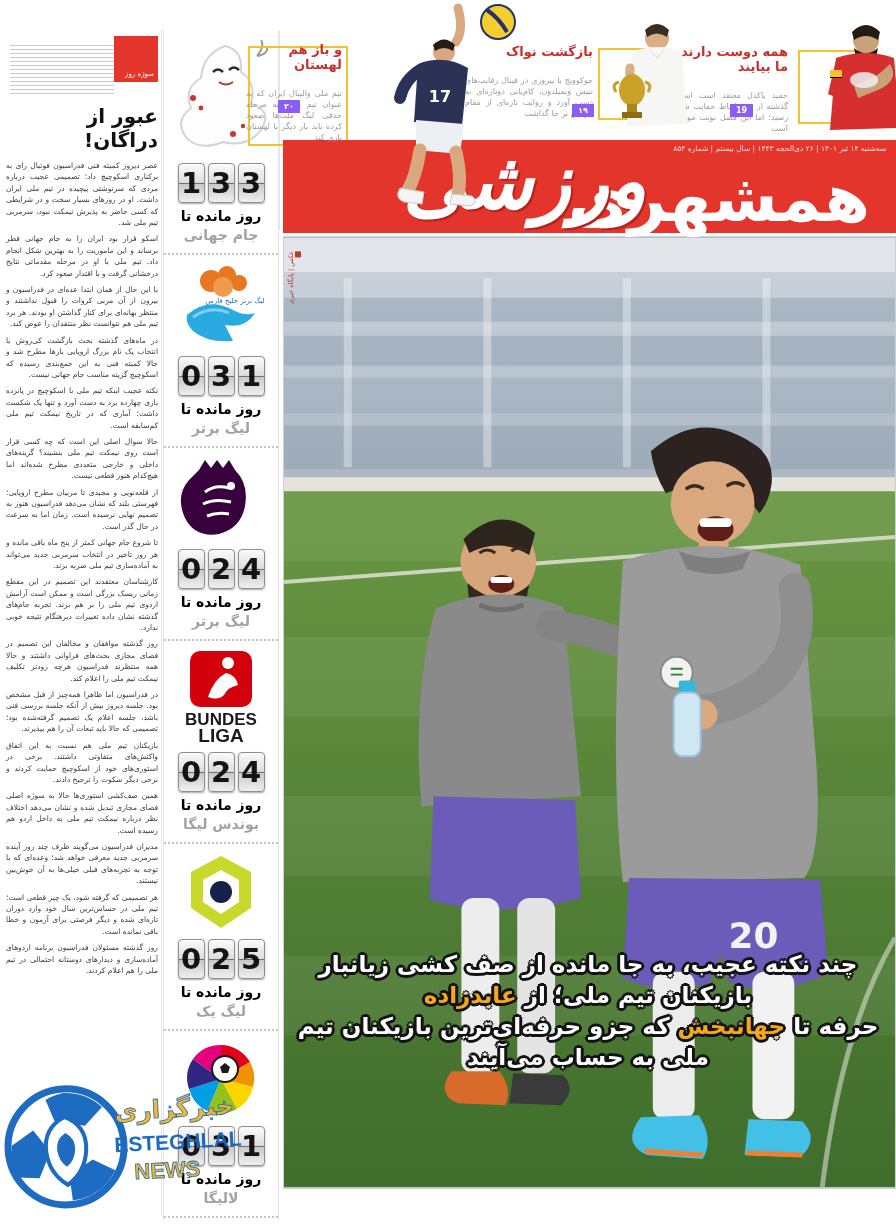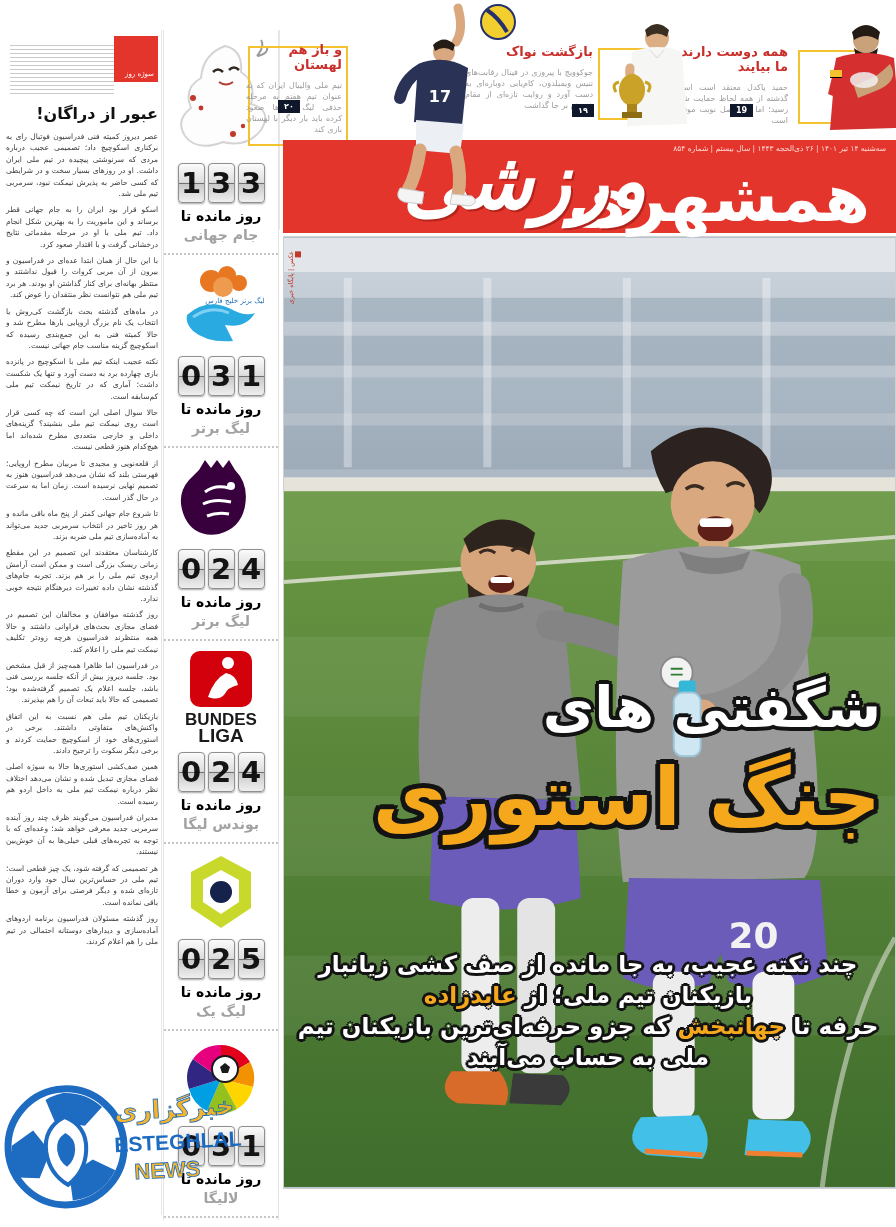--- a/index.html
+++ b/index.html
@@ -3,40 +3,40 @@
 <meta charset="utf-8">
 <style>
   html,body{margin:0;padding:0;background:#fff;}
   .page{position:relative;width:896px;height:1227px;background:#fff;overflow:hidden;
         font-family:"DejaVu Sans",sans-serif;}
   
   .teaser{position:absolute;top:0;height:138px;}
   .t-frame{position:absolute;border:2px solid #f3c22e;z-index:1;}
   .t-fig{position:absolute;z-index:6;}
   .t-text{position:absolute;z-index:3;direction:rtl;text-align:right;}
-  .t-head{color:#c9302c;font-weight:bold;font-size:13px;line-height:15px;margin-bottom:8px;}
+  .t-head{color:#c9302c;font-weight:bold;font-size:13px;line-height:15px;margin-bottom:16px;}
   .t-body{color:#9b9b9b;font-size:8px;line-height:11px;text-align:justify;}
-  .t-page{position:absolute;z-index:4;background:#0f172a;color:#fff;font-size:8px;
+  .t-page{position:absolute;z-index:4;background:#8b5cf6;color:#fff;font-size:8px;
           padding:2px 6px;font-weight:bold;}
   
   .masthead{position:absolute;left:283px;top:140px;width:613px;height:93px;background:#e4352c;z-index:2;}
   .dateline{position:absolute;top:4px;right:10px;font-size:7.5px;color:#ffd9d4;direction:rtl;}
   .mast-right{position:absolute;right:26px;top:20px;font-size:66px;font-weight:bold;color:#fff;direction:rtl;}
   .mast-left{position:absolute;left:120px;top:-4px;font-size:78px;font-weight:bold;font-style:italic;
              color:#fff;direction:rtl;text-shadow:2px 2px 0 #b3241d;}
   
   .article{position:absolute;left:6px;top:36px;width:152px;direction:rtl;}
   .art-top{display:flex;flex-direction:row;align-items:flex-start;}
   .hatch{width:104px;height:52px;margin-top:6px;
          background:repeating-linear-gradient(0deg,#c9c9c9 0 1px,transparent 1px 4px);}
   .bubble{position:relative;width:44px;height:46px;background:#e4352c;flex:0 0 auto;}
   .bubble::after{content:"";position:absolute;left:-7px;bottom:2px;border:7px solid transparent;
                  border-right-color:#e4352c;}
   .bubble span{position:absolute;bottom:4px;right:4px;color:#fff;font-size:7px;}
-  .art-head{font-size:16px;font-weight:bold;color:#111;text-align:right;margin:10px 0 8px;}
+  .art-head{font-size:20px;font-weight:bold;color:#111;text-align:right;margin:10px 0 8px;}
   .article p{font-size:7.5px;line-height:11.4px;color:#3a3a3a;text-align:justify;margin:0 0 5px;}
   
   .sidebar{position:absolute;left:163px;top:30px;width:114px;height:1190px;
            border-left:1px solid #e4e4e4;border-right:1px solid #e4e4e4;
            display:flex;flex-direction:column;align-items:center;}
   .cd{width:100%;display:flex;flex-direction:column;align-items:center;padding:8px 0 10px;}
   .cd + .cd{border-top:2px dotted #c5c5c5;}
   .digits{direction:ltr;display:flex;gap:3px;margin:7px 0 5px;}
   .digit{position:relative;width:25px;height:38px;border:1px solid #8f8f8f;border-radius:4px;
          background:linear-gradient(#fbfbfb,#dedede 47%,#c9c9c9 53%,#efefef);
@@ -376,24 +376,20 @@
         <rect x="470" y="736" width="42" height="148" rx="12" fill="#f2f2f2"></rect>
         <path d="M358,882 q-20,26 6,38 l56,4 q12,-20 -4,-44 z" fill="#42c0e8"></path>
         <path d="M362,916 l58,4" stroke="#f08030" stroke-width="5"></path>
         <path d="M466,884 l54,2 q18,18 -2,36 l-56,-2 z" fill="#42c0e8"></path>
         <path d="M464,918 l56,2" stroke="#f08030" stroke-width="5"></path>
       </g>
     </svg>
 
     <div class="credit">عکس | پایگاه خبری</div>
 
-    <div class="headline">
-      <div class="h1">شگفتی های</div>
-      <div class="h2">جنگ استوری</div>
-    </div>
     <div class="subs">
       <div class="sub"><span>چند نکته عجیب، به جا مانده از صف کشی زیانبار بازیکنان تیم ملی؛ از </span><span class="hl">عابدزاده</span></div>
       <div class="sub"><span>حرفه تا </span><span class="hl">جهانبخش</span><span> که جزو حرفه‌ای‌ترین بازیکنان تیم ملی به حساب می‌آیند</span></div>
     </div>
   </div>
 
   <div class="watermark">
     <svg width="242" height="130" viewBox="0 0 242 130">
       <circle cx="66" cy="64" r="58" fill="#ffffff" stroke="#1565c0" stroke-width="7"></circle>
       <path d="M66,10 a54,54 0 0 1 38,16 l-18,18 -30,-6 -8,-22 a54,54 0 0 1 18,-6 z" fill="#1565c0"></path>

